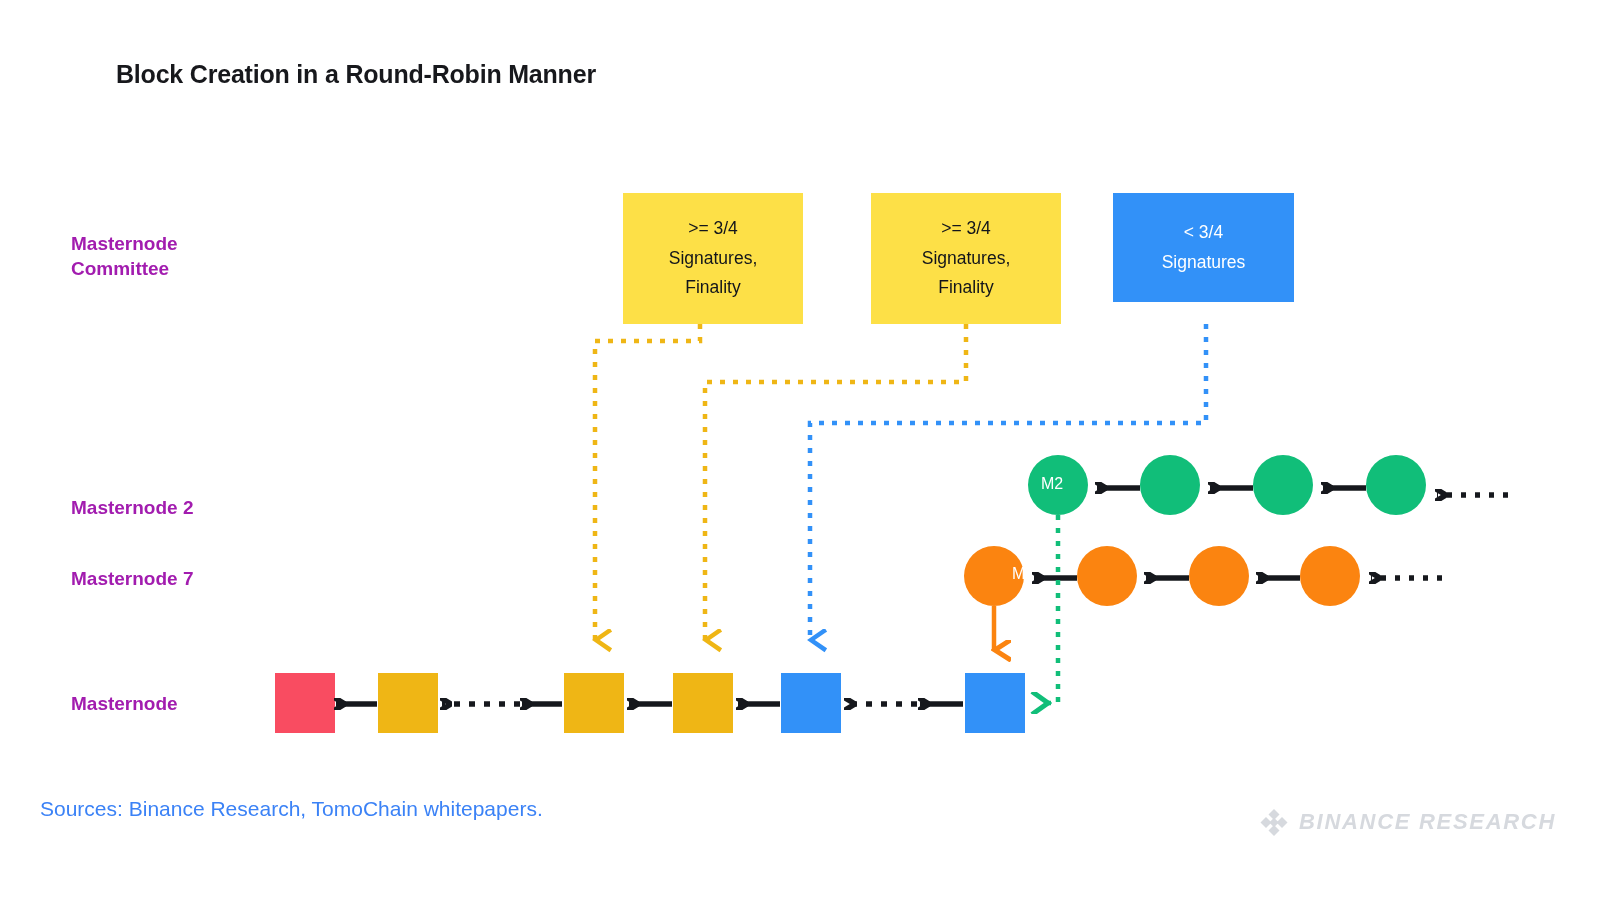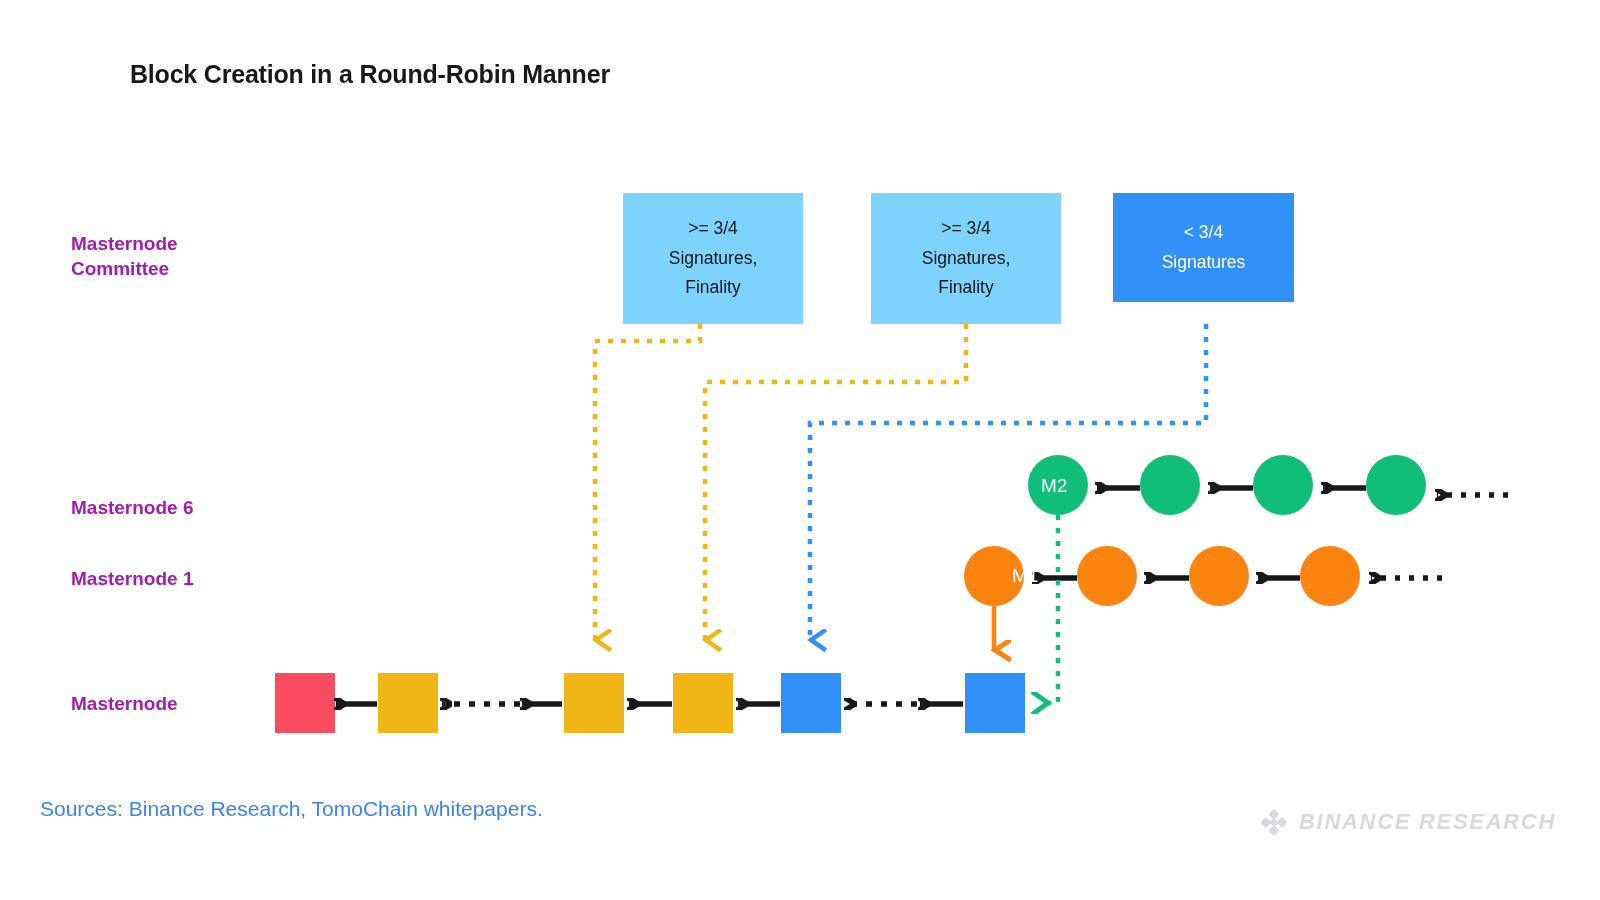--- a/index.html
+++ b/index.html
@@ -15,21 +15,21 @@
     overflow: hidden;
   }
   #stage {
     position: relative;
     width: 1600px;
     height: 900px;
     background: #ffffff;
   }
   .title {
     position: absolute;
-    left: 130px;
+    left: 116px;
     top: 60px;
     font-size: 25px;
     font-weight: bold;
     color: #17181c;
     letter-spacing: -0.2px;
     white-space: nowrap;
   }
   .row-label {
     position: absolute;
     font-size: 19px;
@@ -46,29 +46,29 @@
   .cbox {
     position: absolute;
     display: flex;
     align-items: center;
     justify-content: center;
     text-align: center;
     font-size: 17.5px;
     line-height: 1.68;
     white-space: pre-line;
   }
-  .cbox.gold { background: #7dd3fc; color: #12151b; }
+  .cbox.gold { background: #fde047; color: #12151b; }
   .cbox.blue { background: #3291F8; color: #ffffff; }
   #cbox-1 { left: 623px; top: 193px; width: 180px; height: 131px; }
   #cbox-2 { left: 871px; top: 193px; width: 190px; height: 131px; }
   #cbox-3 { left: 1113px; top: 193px; width: 181px; height: 109px; }
 
   .node-label {
     position: absolute;
-    font-size: 19px;
+    font-size: 16px;
     color: #ffffff;
     white-space: nowrap;
     pointer-events: none;
   }
   #node-m2-label { left: 1041px; top: 475px; }
   #node-m1-label { left: 1012px; top: 565px; }
 
   svg.layer {
     position: absolute;
     left: 0;
@@ -103,22 +103,22 @@
 </style>
 </head>
 <body>
 
 <div id="stage">
 
   <div class="title">Block Creation in a Round-Robin Manner</div>
 
   <div class="row-label" id="label-committee">Masternode
 Committee</div>
-  <div class="row-label" id="label-mn2">Masternode 6</div>
-  <div class="row-label" id="label-mn1">Masternode 1</div>
+  <div class="row-label" id="label-mn2">Masternode 2</div>
+  <div class="row-label" id="label-mn1">Masternode 7</div>
   <div class="row-label" id="label-blockchain">Masternode</div>
 
   <div class="cbox gold" id="cbox-1">&gt;= 3/4
 Signatures,
 Finality</div>
   <div class="cbox gold" id="cbox-2">&gt;= 3/4
 Signatures,
 Finality</div>
   <div class="cbox blue" id="cbox-3">&lt; 3/4
 Signatures</div>

